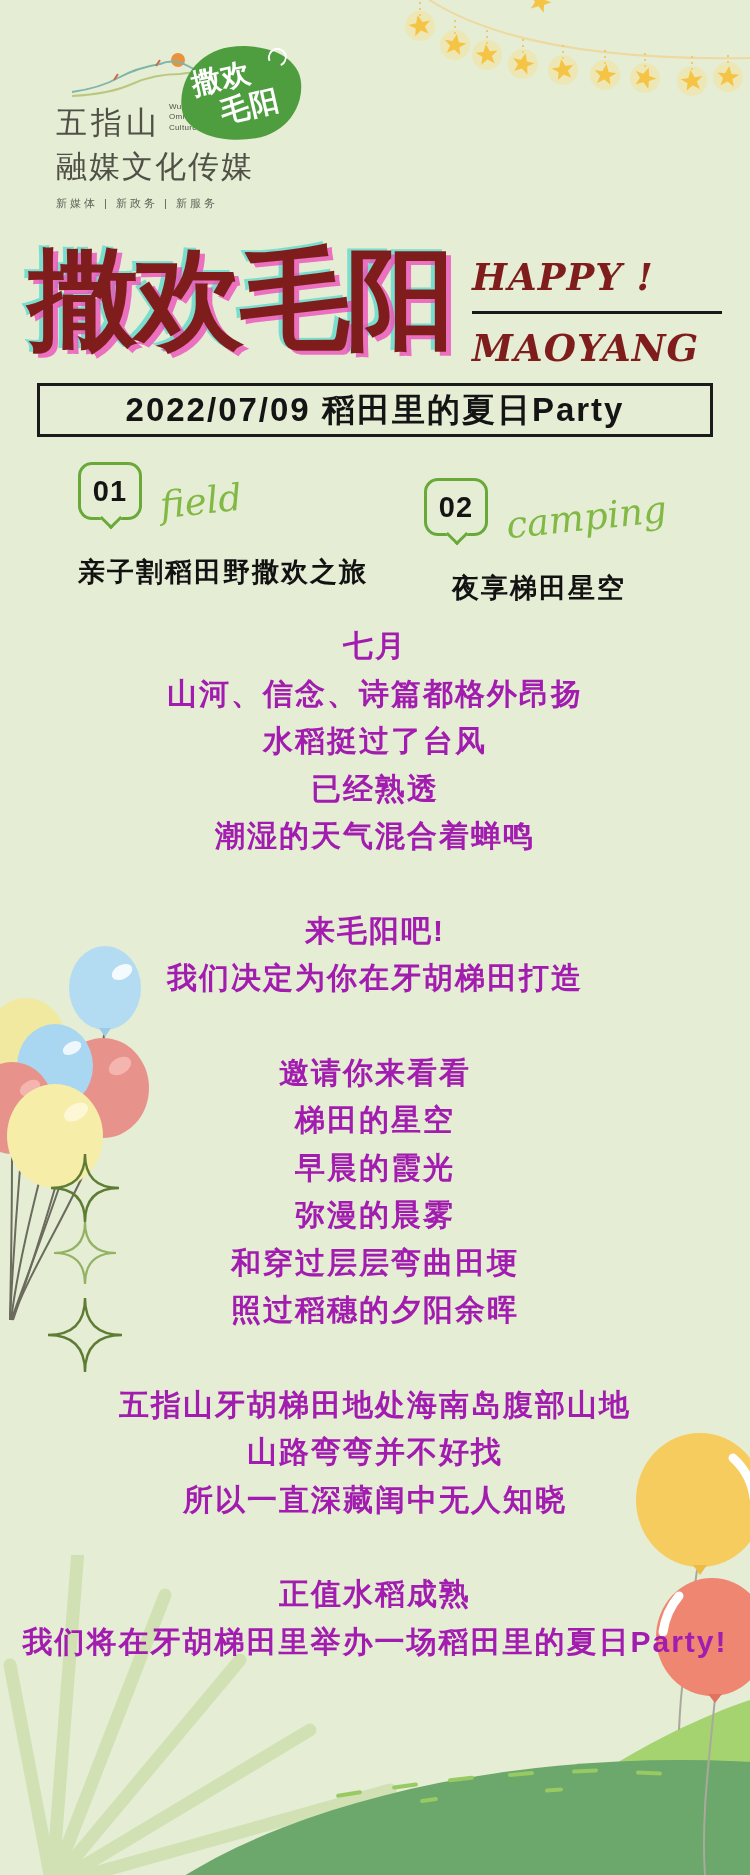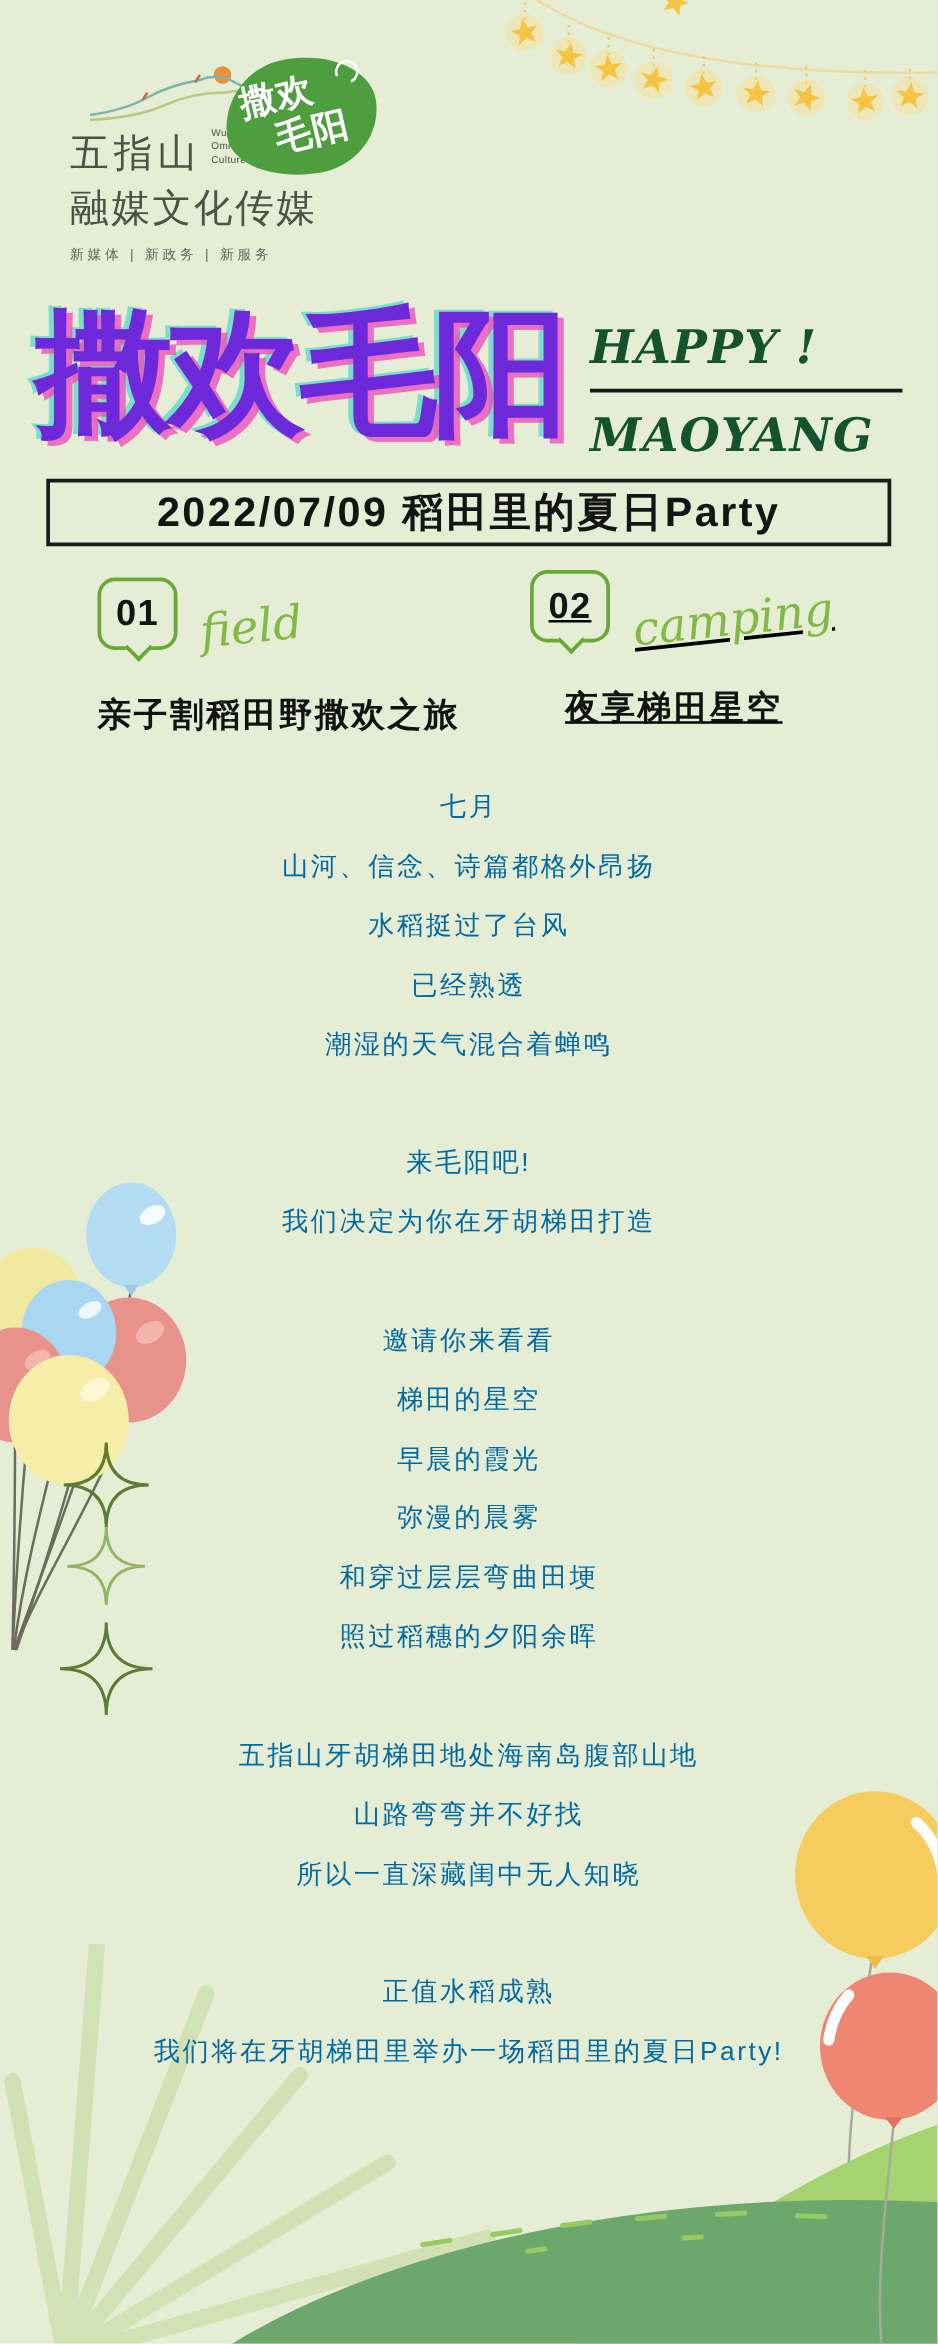--- a/index.html
+++ b/index.html
@@ -29,52 +29,52 @@
   .badge-line{font-weight:bold;font-size:29px;letter-spacing:1px;line-height:1.1;
     font-family:"Liberation Sans",sans-serif;}
   .badge-l1{position:absolute;top:14px;left:14px;transform:rotate(-4deg);}
   .badge-l2{position:absolute;top:46px;left:38px;transform:rotate(-4deg);}
   .badge-swirl{position:absolute;top:8px;right:10px;width:15px;height:15px;
     border:2px solid #fff;border-radius:50%;border-bottom-color:transparent;transform:rotate(30deg);}
 
   
   .hero{top:245px;left:28px;width:700px;display:flex;align-items:flex-start;z-index:2;}
   .hero-cn{
-    font-size:110px;line-height:108px;font-weight:800;color:#6d28d9;letter-spacing:-4px;
+    font-size:110px;line-height:108px;font-weight:800;color:#7f1d1d;letter-spacing:-4px;
     text-shadow:5px 4px 0 rgba(236,80,185,.8), -4px -2px 0 rgba(86,216,204,.75);
     white-space:nowrap;
   }
-  .hero-en{margin-left:20px;padding-top:10px;width:250px;color:#14532d;
+  .hero-en{margin-left:20px;padding-top:10px;width:250px;color:#7f1d1d;
     font-family:"DejaVu Serif","Liberation Serif",serif;font-style:italic;font-weight:bold;}
   .hero-en-line{font-size:37px;letter-spacing:1px;white-space:nowrap;}
   .hero-divider{border:0;border-top:3px solid #181818;margin:12px 0;width:100%;}
 
   
   .date-banner{top:383px;left:37px;width:676px;height:54px;box-sizing:border-box;
     border:3px solid #1b1b1b;display:flex;align-items:center;justify-content:center;
     font-size:33px;font-weight:bold;color:#141414;letter-spacing:2px;z-index:2;white-space:nowrap;}
 
   
   .section{z-index:2;}
   .sec-1{top:462px;left:58px;width:320px;margin-left:20px;}
-  .sec-2{top:456px;left:424px;width:300px;text-decoration:underline;}
+  .sec-2{top:478px;left:424px;width:300px;}
   .sec-head{display:flex;align-items:flex-start;height:92px;}
   .sec-bubble{position:relative;width:58px;height:52px;border:3px solid #69a938;border-radius:14px;
     display:flex;align-items:center;justify-content:center;
     font-size:29px;font-weight:bold;color:#141414;letter-spacing:1px;background:transparent;}
   .sec-bubble-tail{position:absolute;left:22px;bottom:-9px;width:13px;height:13px;background:#e5edd5;
     border-right:3px solid #69a938;border-bottom:3px solid #69a938;transform:rotate(45deg);}
   .sec-tag{margin-left:18px;margin-top:18px;color:#82b944;font-size:37px;
     font-family:"DejaVu Serif","Liberation Serif",serif;font-style:italic;transform:rotate(-6deg);}
   .sec-title{font-size:27px;font-weight:bold;color:#121212;letter-spacing:2px;white-space:nowrap;}
   .sec-2 .sec-title{margin-left:28px;}
 
   
   .poem{top:622px;left:0;width:750px;text-align:center;z-index:5;}
-  .poem-line{line-height:47.5px;font-size:21px;font-weight:normal;color:#0369a1;letter-spacing:2px;white-space:nowrap;}
+  .poem-line{line-height:47.5px;font-size:30px;font-weight:bold;color:#a21caf;letter-spacing:2px;white-space:nowrap;}
   .stanza{margin:0 0 47px 0;}
   .stanza:last-child{margin-bottom:0;}
 
   
   .bouquet{top:940px;left:0;width:170px;height:400px;z-index:3;}
   .diamonds{top:1150px;left:28px;width:120px;height:230px;z-index:3;}
   .balloons-right{top:1430px;right:0;width:165px;height:445px;z-index:4;}
   .sunburst{left:0;top:1555px;width:420px;height:320px;z-index:1;}
   .hill-light{left:0;top:1690px;width:750px;height:185px;z-index:1;}
   .hill-dark{left:52px;top:1760px;width:1256px;height:600px;border-radius:50%;background:#6ca76c;z-index:2;}

